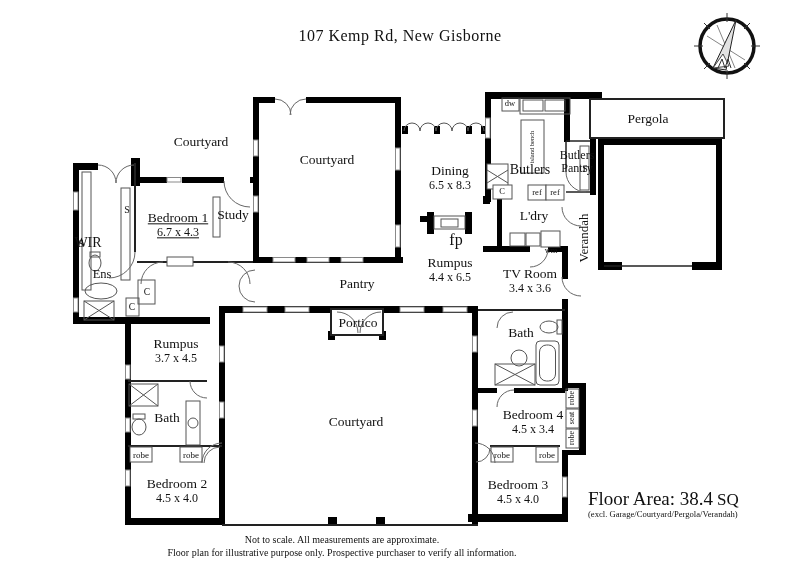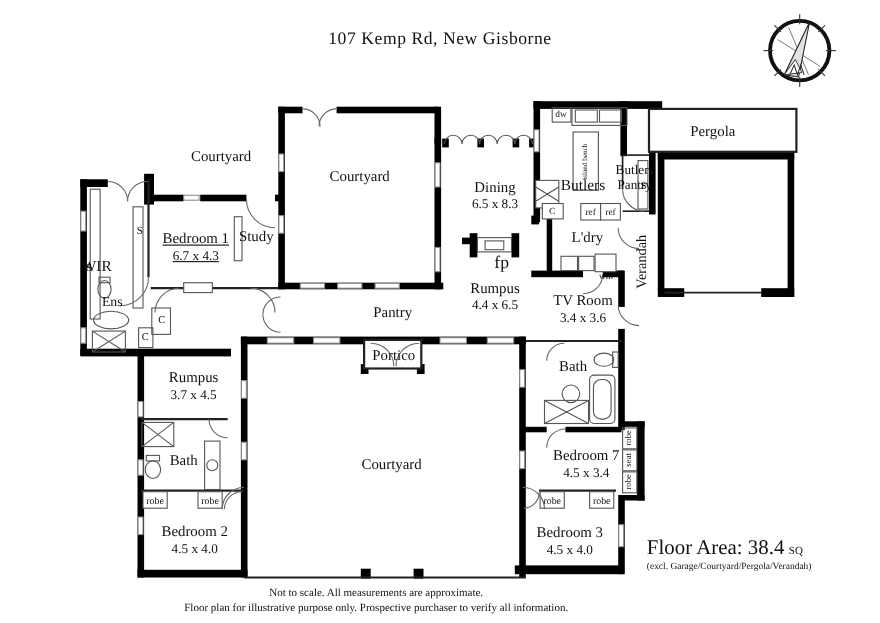--- a/index.html
+++ b/index.html
@@ -15,21 +15,21 @@
   .t-med{font-size:12.5px;}
   .t-sm{font-size:10px;}
   .t-xs{font-size:8.5px;}
   .t-robe{font-size:9px;}
   .wrap{white-space:normal;}
   .v{transform:translate(-50%,-50%) rotate(-90deg);}
   .v-xxs{font-size:6.5px;}
   .v-robe{font-size:8px;}
   #floor-area{position:absolute;left:588px;top:489px;line-height:1.1;}
   #floor-area .fa-main{font-size:19px;}
-  #floor-area .fa-unit{font-size:10px;text-align:right;}
+  #floor-area .fa-unit{font-size:17px;text-align:right;}
   #floor-area .fa-note{font-size:8.6px;}
   .disc{position:absolute;left:0;width:684px;text-align:center;font-size:10px;}
 </style>
 </head>
 <body>
 
 <div id="stage">
 
 <svg id="plan-svg" width="800" height="566" viewBox="0 0 800 566">
 
@@ -307,21 +307,21 @@
   <span class="t-room">Rumpus</span>
   <span class="t-dims">4.4 x 6.5</span>
 </div>
 <div class="lbl" style="left:530px;top:280px;">
   <span class="t-room">TV Room</span>
   <span class="t-dims">3.4 x 3.6</span>
 </div>
 
 <div class="lbl t-area" style="left:521px;top:333px;">Bath</div>
 <div class="lbl" style="left:533px;top:421px;">
-  <span class="t-room">Bedroom 7</span>
+  <span class="t-room">Bedroom 4</span>
   <span class="t-dims">4.5 x 3.4</span>
 </div>
 <div class="lbl v v-robe" style="left:572px;top:398px;">robe</div>
 <div class="lbl v v-robe" style="left:572px;top:418px;">seat</div>
 <div class="lbl v v-robe" style="left:572px;top:438px;">robe</div>
 <div class="lbl t-robe" style="left:502px;top:455px;">robe</div>
 <div class="lbl t-robe" style="left:547px;top:455px;">robe</div>
 <div class="lbl" style="left:518px;top:491px;">
   <span class="t-room">Bedroom 3</span>
   <span class="t-dims">4.5 x 4.0</span>

